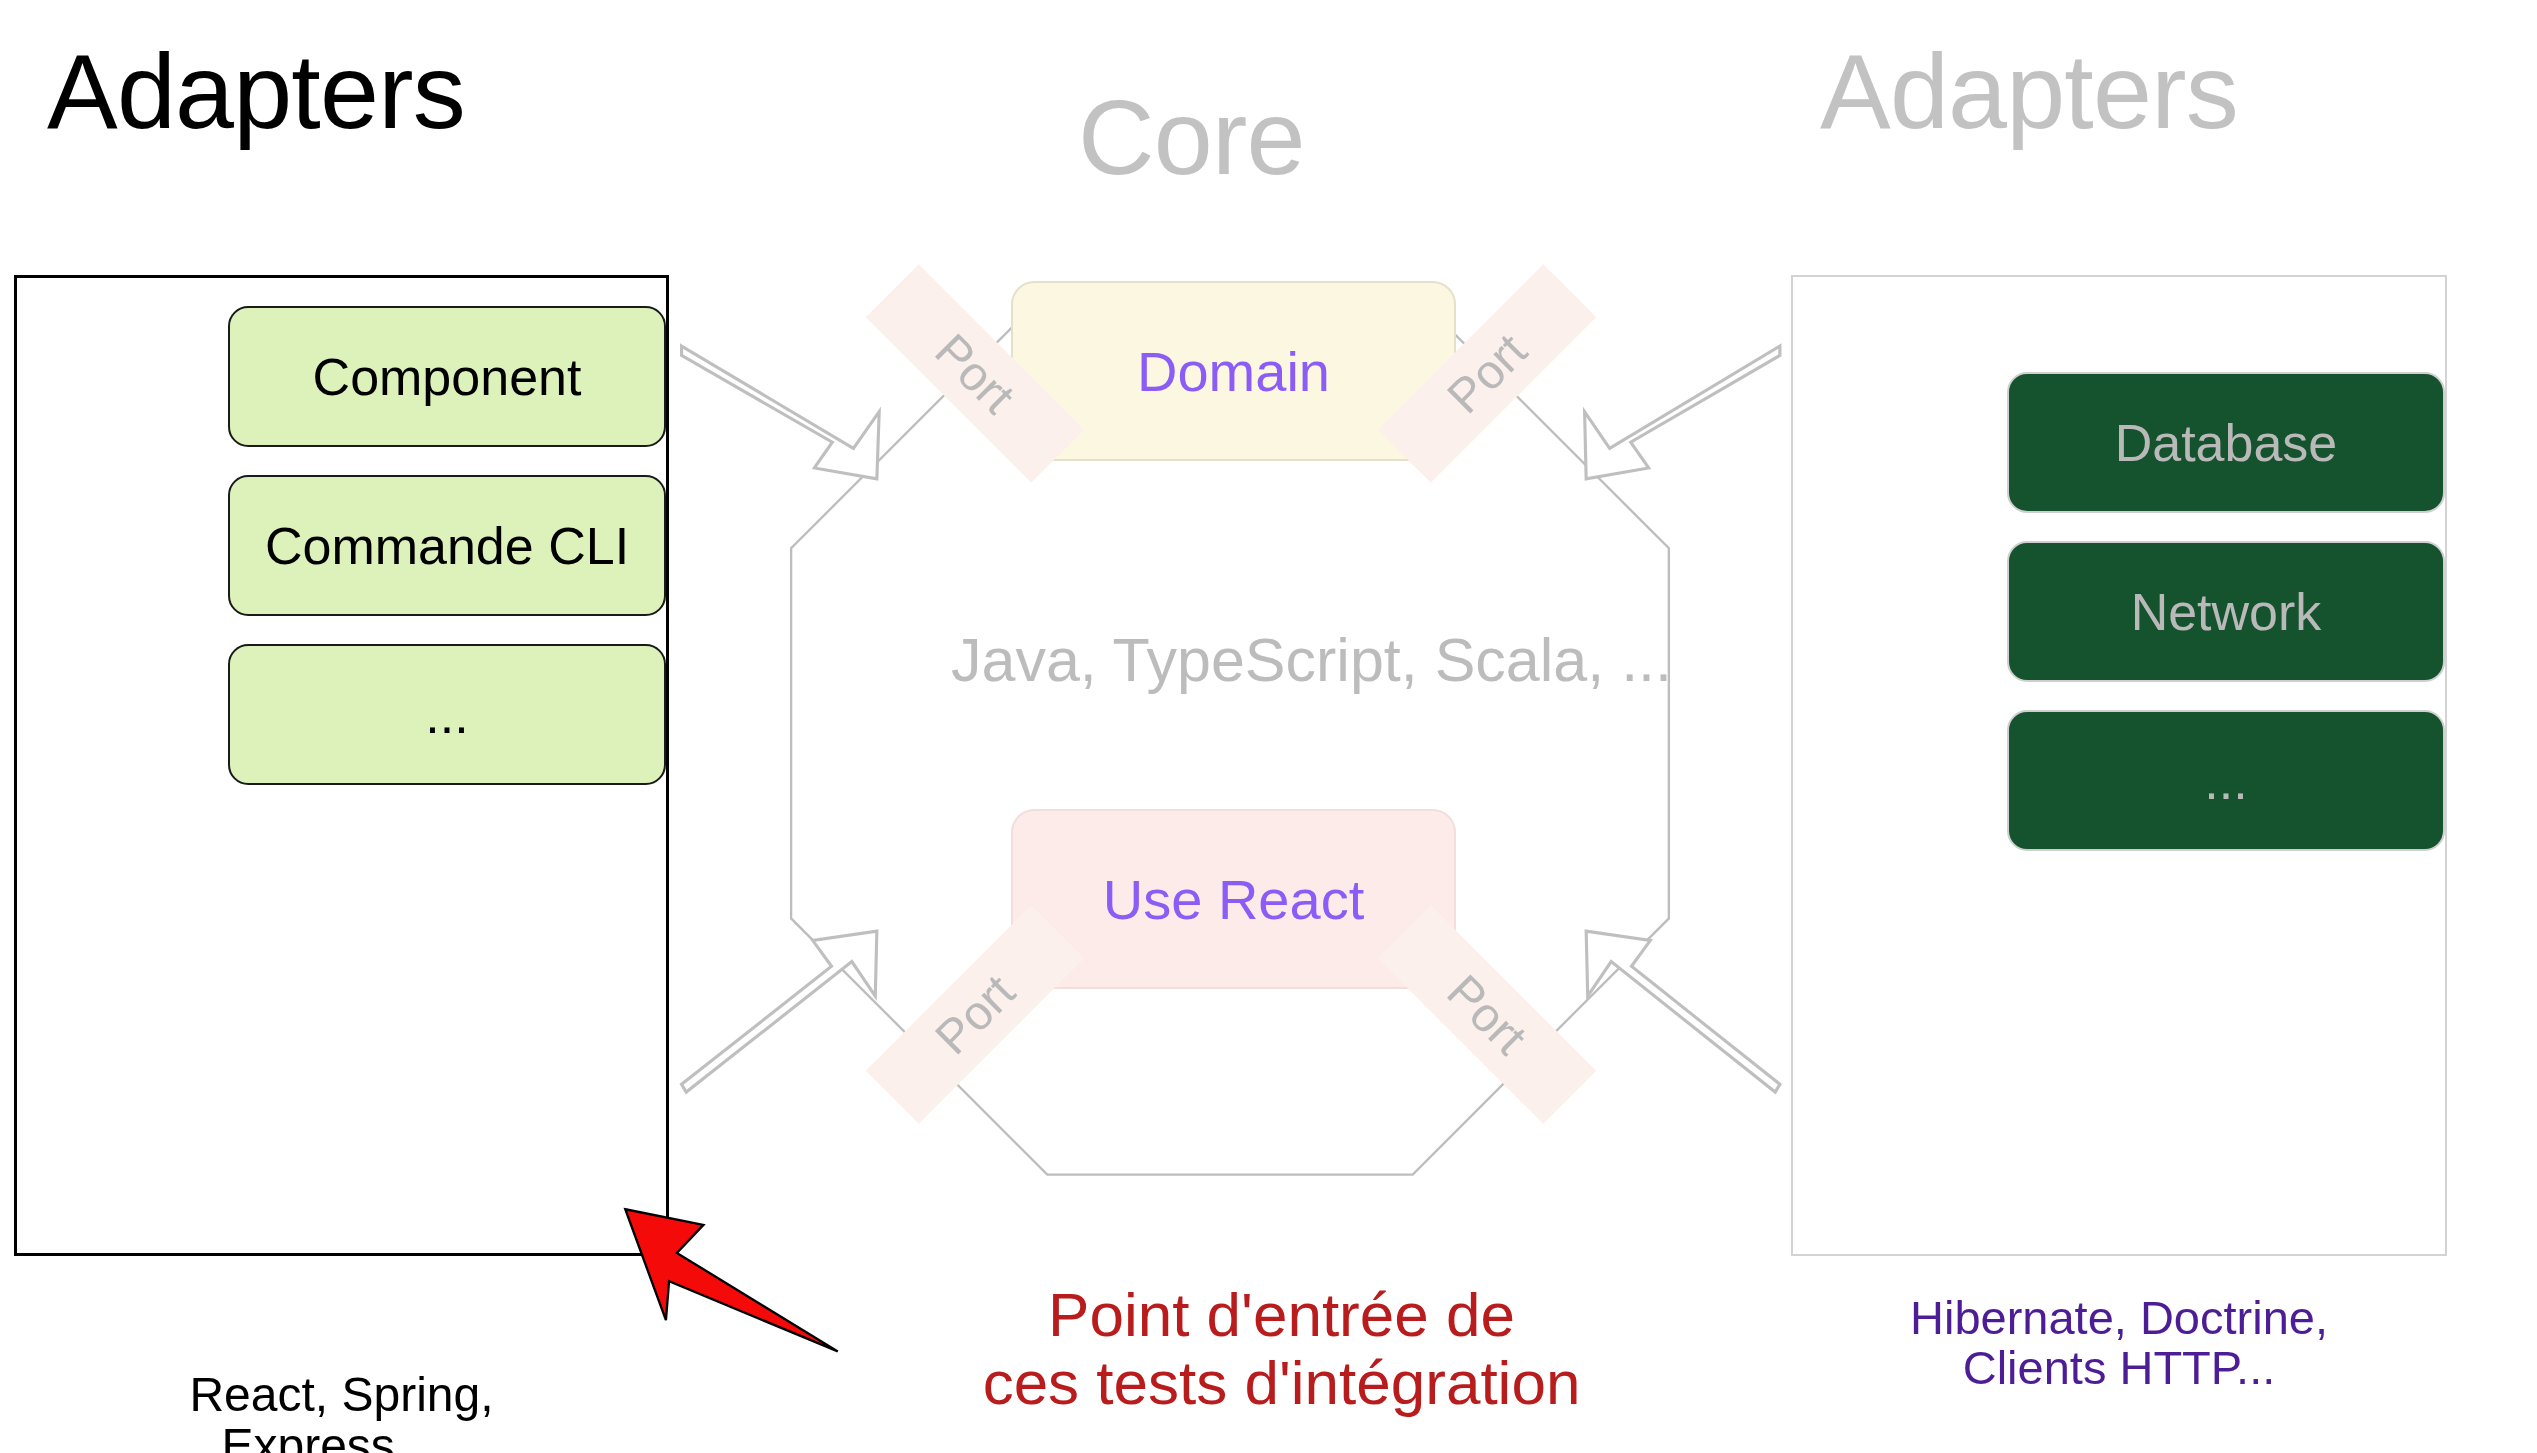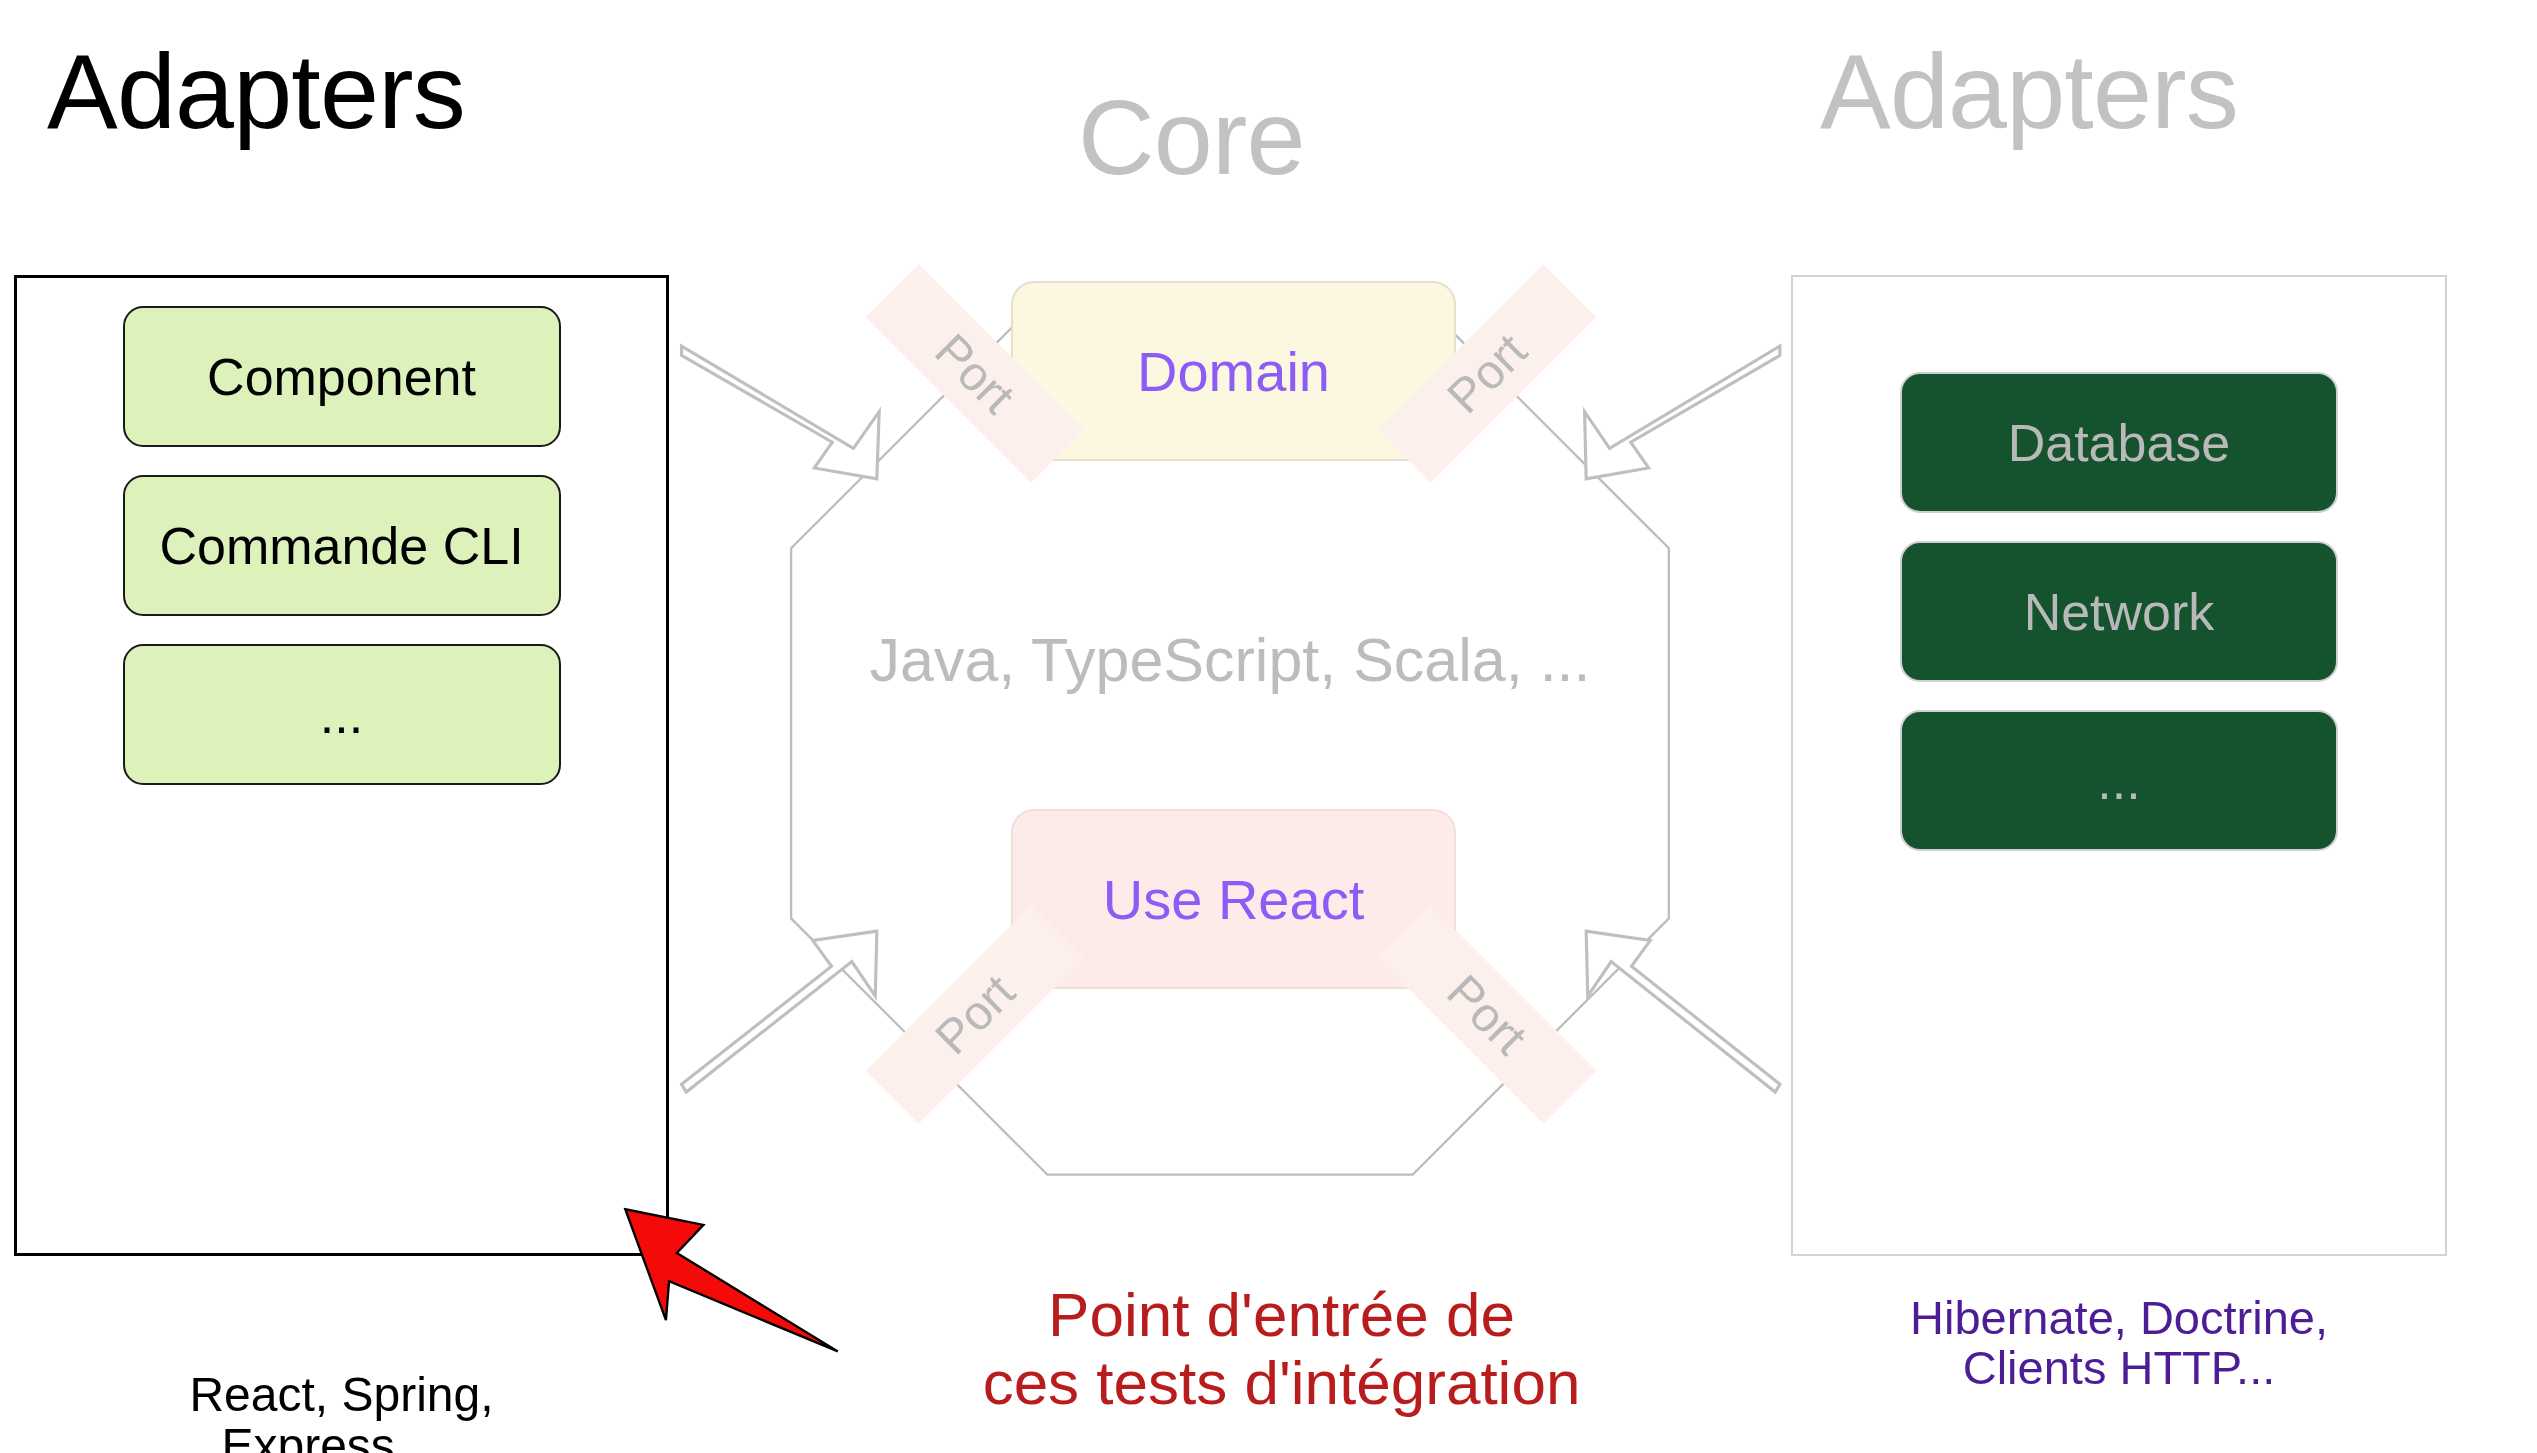--- a/index.html
+++ b/index.html
@@ -11,21 +11,21 @@
   .title{position:absolute;font-size:106px;line-height:1;letter-spacing:-0.8px;white-space:nowrap;}
   #title-left{left:47px;top:38px;color:#000000;}
   #title-core{left:1078px;top:38px;color:#c2c2c2;margin-top:46px;}
   #title-right{left:1820px;top:38px;color:#c2c2c2;}
 
   
   .panel{position:absolute;background:#ffffff;box-sizing:border-box;}
   #panel-left{left:14px;top:275px;width:655px;height:981px;border:3.1px solid #000000;}
   #panel-right{left:1791px;top:275px;width:656px;height:981px;border:2.3px solid #d3d3d3;}
 
-  .chips{position:absolute;left:0;right:0;top:0;display:flex;flex-direction:column;align-items:center;}
+  .chips{position:absolute;left:0;right:0;top:0;display:flex;flex-direction:column;align-items:flex-end;}
   .chip{box-sizing:border-box;display:flex;align-items:center;justify-content:center;
         text-align:center;border-radius:20.3px;}
   .chip-green{width:438px;height:141px;margin-top:28px;background:#dcf2ba;border:2.3px solid #1a1a1a;
               color:#000000;font-size:52px;}
   .chip-blue{width:438px;height:141px;margin-top:28px;background:#14532d;border:2.3px solid #cfcfcf;
              color:#b9b9b9;font-size:52px;}
 
   .panel-note{position:absolute;left:0;right:0;text-align:center;line-height:1.06;white-space:pre-line;}
   #note-left{top:1092px;font-size:48px;color:#000000;}
   #note-right{top:1016px;font-size:47px;color:#4c1d95;}
@@ -34,21 +34,21 @@
   #core-wrap{position:absolute;left:788px;top:289px;width:884px;height:889px;}
   #octagon{position:absolute;inset:0;}
   #octagon polygon{fill:#ffffff;stroke:#bdbdbd;stroke-width:3;}
 
   .core-box{position:absolute;box-sizing:border-box;border-radius:23.4px;
             display:flex;align-items:center;justify-content:center;text-align:center;
             font-size:56px;color:#8b5cf6;}
   #box-domain{left:223px;top:-7.8px;width:445px;height:180px;background:#fcf7e1;border:2.3px solid #e4e0cc;}
   #box-usecases{left:223px;top:520px;width:445px;height:180px;background:#fcebe9;border:2.3px solid #f2dedc;}
 
-  #core-langs{position:absolute;left:0;right:0;top:336px;text-align:center;
+  #core-langs{position:absolute;left:0;right:0;top:336px;text-align:right;
               font-size:61px;color:#bcbcbc;white-space:nowrap;}
 
   
   .port{position:absolute;width:234px;height:75px;background:#fcf0ec;
         display:flex;align-items:center;justify-content:center;
         font-size:48px;color:#b9b9b9;}
   #port-tl{left:70px;top:47px;transform:rotate(45deg);}
   #port-tr{left:582px;top:47px;transform:rotate(-45deg);}
   #port-bl{left:70px;top:688px;transform:rotate(-45deg);}
   #port-br{left:582px;top:688px;transform:rotate(45deg);}

